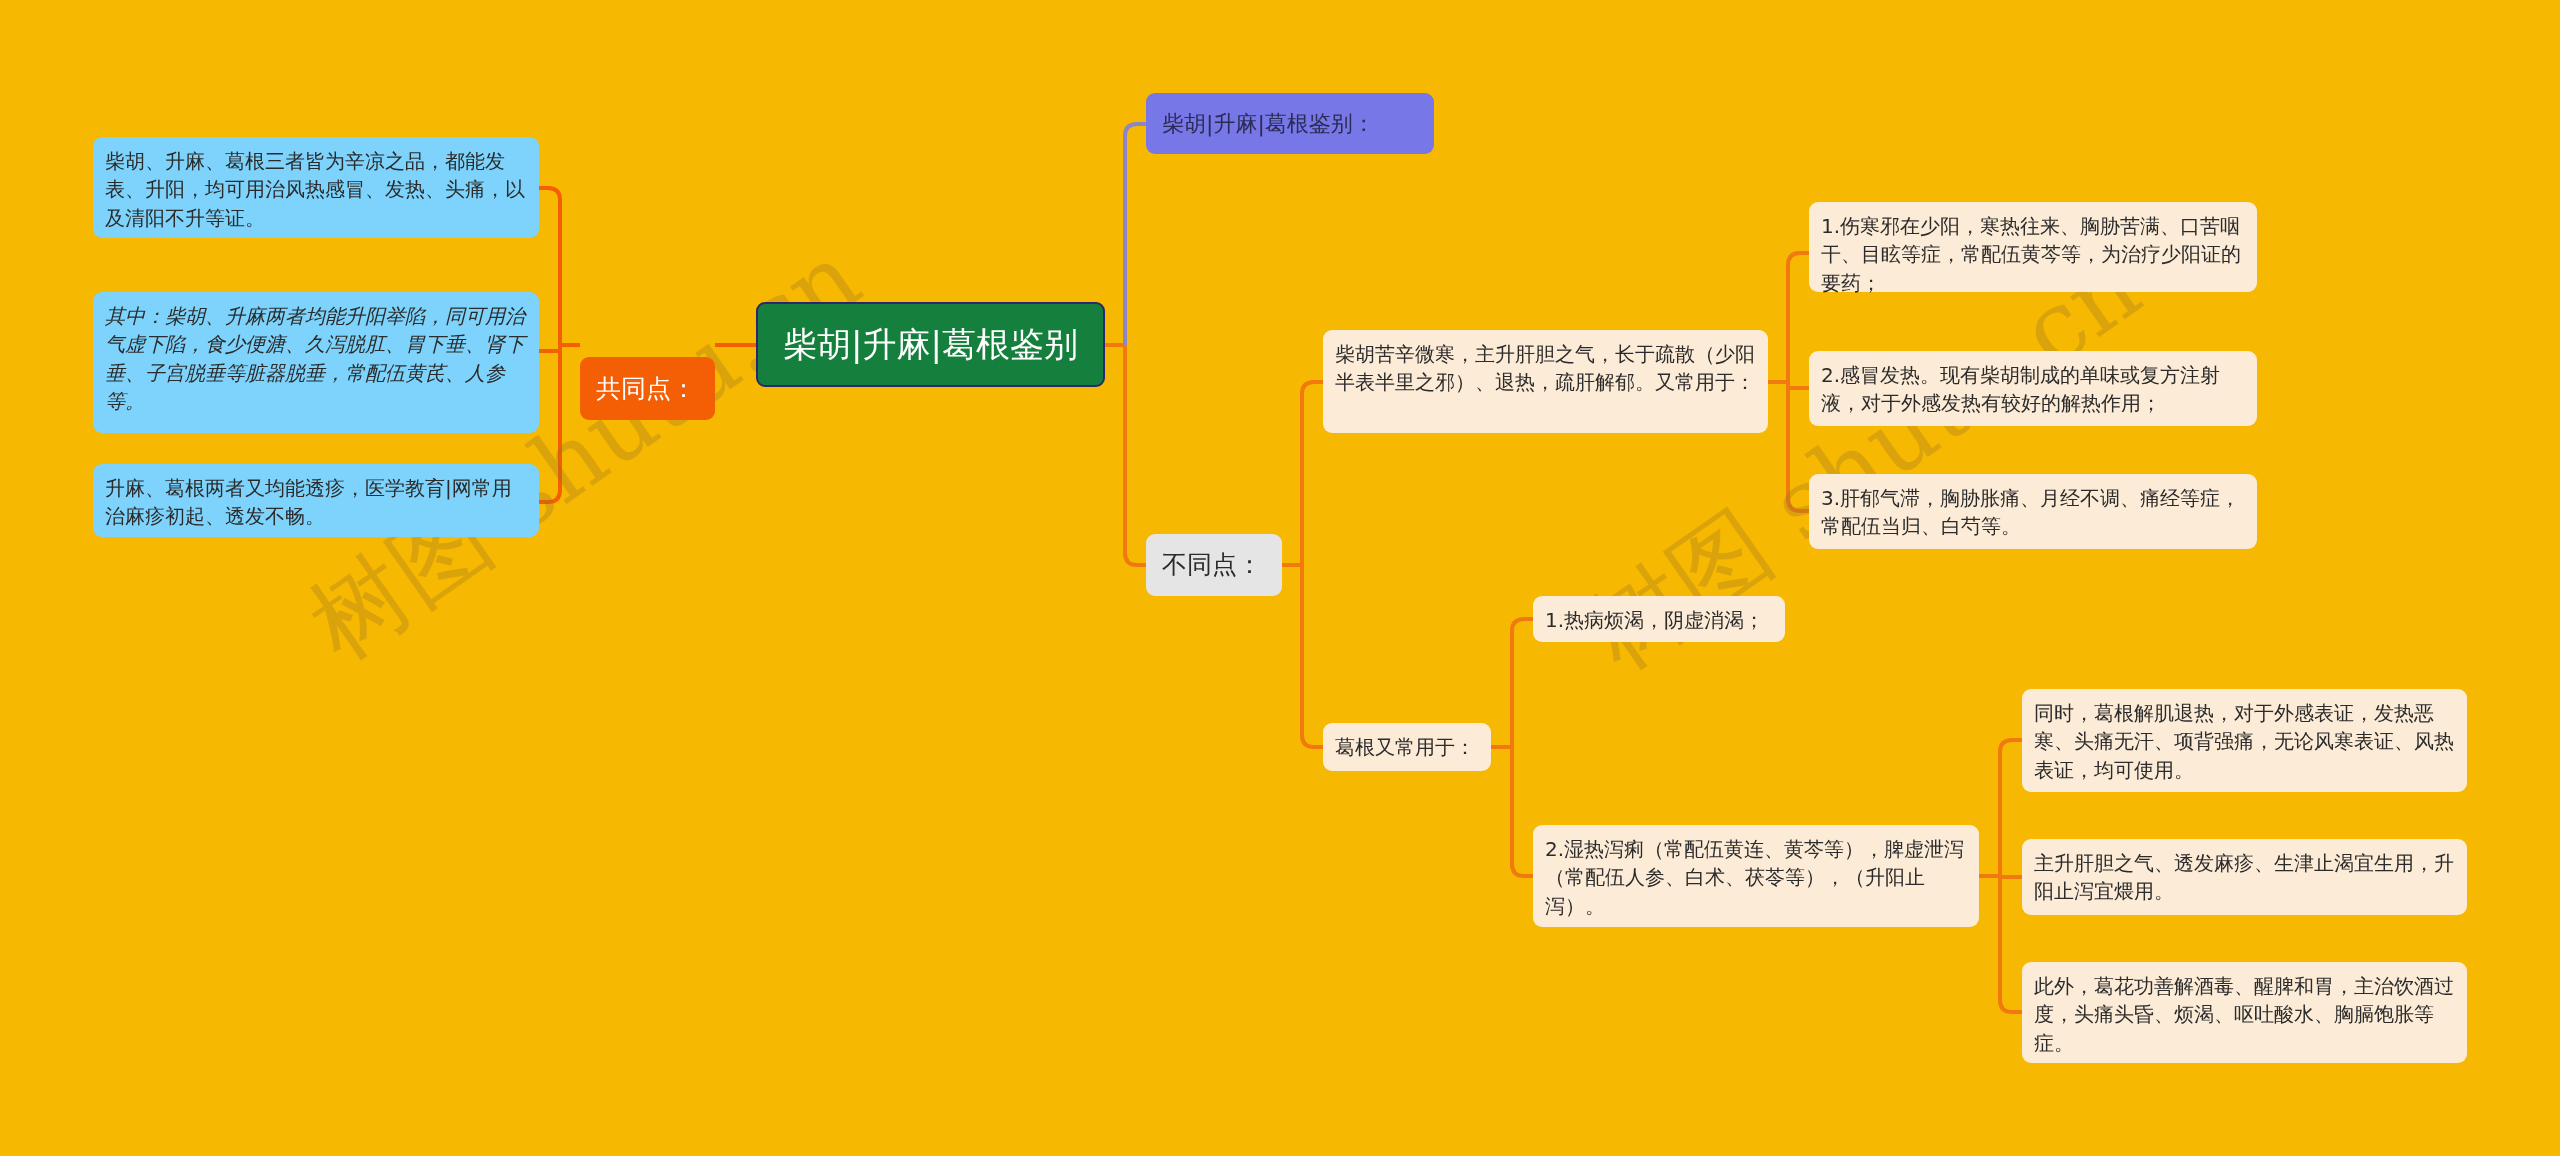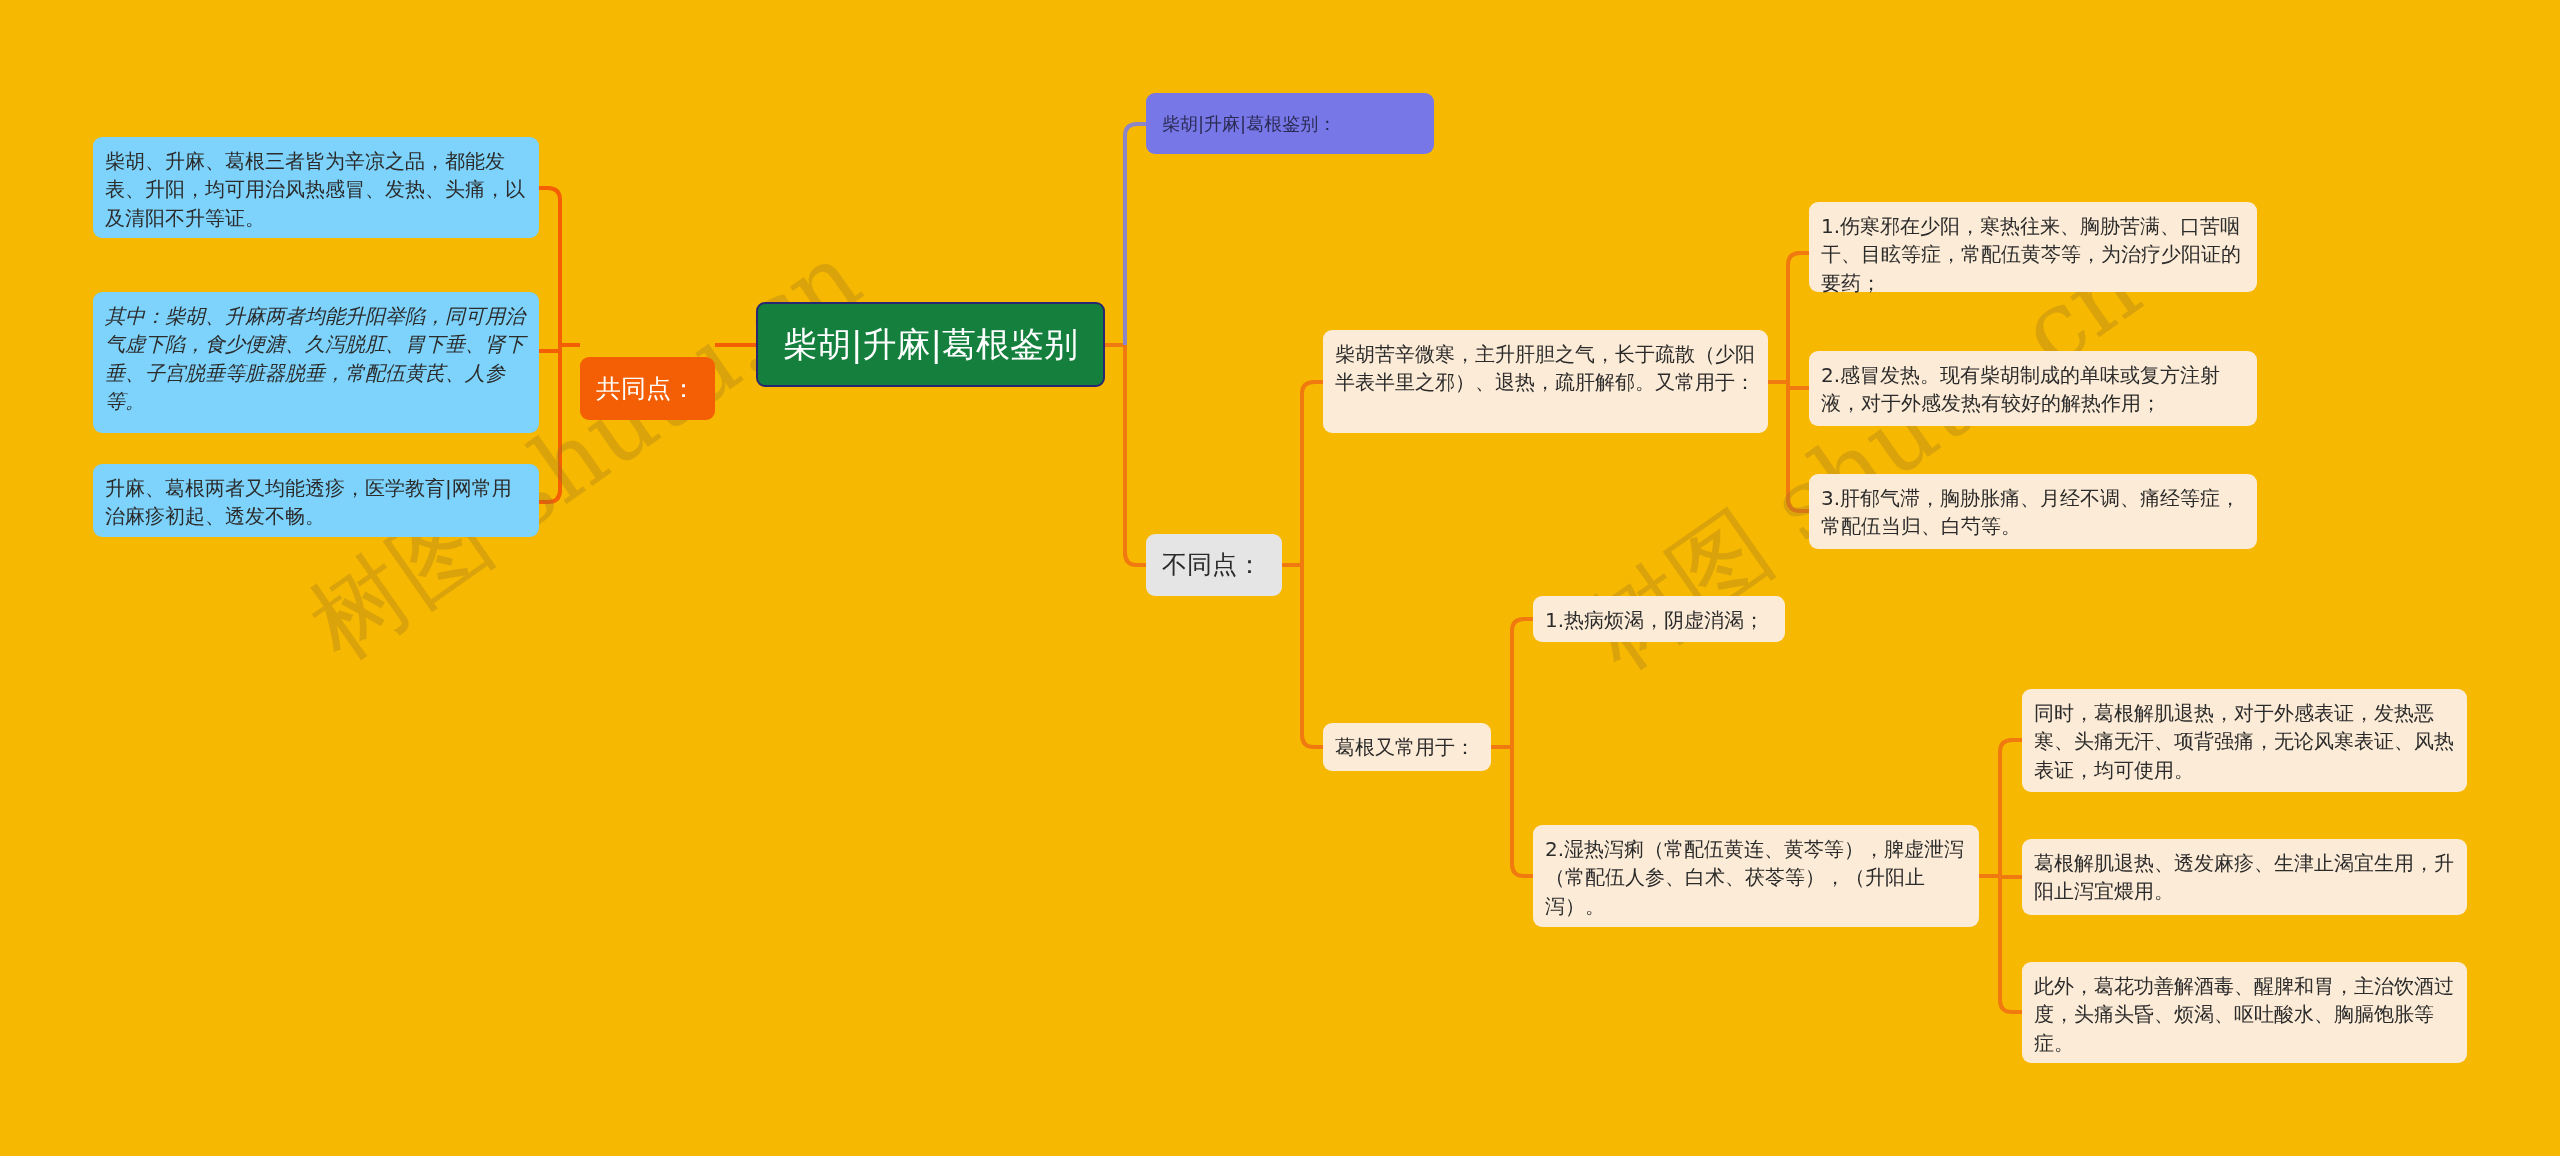--- a/index.html
+++ b/index.html
@@ -14,21 +14,21 @@
     color: #2b2b2b; line-height: 1.42;
   }
   .leaf { background: #FCEBD6; font-size: 20px; padding: 10px 12px; }
   .leaf.pink { background: #7dd3fc; }
   .root {
     background: #15803d; color: #fff; font-size: 34px;
     display: flex; align-items: center; justify-content: center;
     border: 2px solid #2a2770;
   }
   .branch-orange-red { background: #F45F06; color: #fff; font-size: 25px; display: flex; align-items: center; padding-left: 16px; margin-top: 44px; }
-  .branch-purple { background: #7777E8; color: #2b2b55; font-size: 18px; display: flex; align-items: center; padding-left: 16px; }
+  .branch-purple { background: #7777E8; color: #2b2b55; font-size: 22px; display: flex; align-items: center; padding-left: 16px; }
   .branch-orange { background: #e5e5e5; color: #2b2b2b; font-size: 25px; display: flex; align-items: center; padding-left: 16px; }
   .sub { background: #FCEBD6; font-size: 20px; padding: 10px 12px; }
   .watermark {
     position: absolute; color: rgba(150,110,40,0.28);
     font-family: "DejaVu Serif", "Liberation Serif", serif;
     font-size: 96px; white-space: nowrap; transform: rotate(-35deg);
     transform-origin: left bottom; pointer-events: none;
   }
 </style>
 </head>
@@ -107,17 +107,17 @@
 <div class="node sub" style="left:1533px; top:596px; width:252px; height:46px;">
   <span>1.热病烦渴，阴虚消渴；</span>
 </div>
 <div class="node sub" style="left:1533px; top:825px; width:446px; height:102px;">
   <span>2.湿热泻痢（常配伍黄连、黄芩等），脾虚泄泻（常配伍人参、白术、茯苓等），（升阳止泻）。</span>
 </div>
 <div class="node sub" style="left:2022px; top:689px; width:445px; height:103px;">
   <span>同时，葛根解肌退热，对于外感表证，发热恶寒、头痛无汗、项背强痛，无论风寒表证、风热表证，均可使用。</span>
 </div>
 <div class="node sub" style="left:2022px; top:839px; width:445px; height:76px;">
-  <span>葛根解肌退热、透发麻疹、生津止渴宜生用，升阳止泻宜煨用。</span>
+  <span>主升肝胆之气、透发麻疹、生津止渴宜生用，升阳止泻宜煨用。</span>
 </div>
 <div class="node sub" style="left:2022px; top:962px; width:445px; height:101px;">
   <span>此外，葛花功善解酒毒、醒脾和胃，主治饮酒过度，头痛头昏、烦渴、呕吐酸水、胸膈饱胀等症。</span>
 </div>
 
 </body></html>

